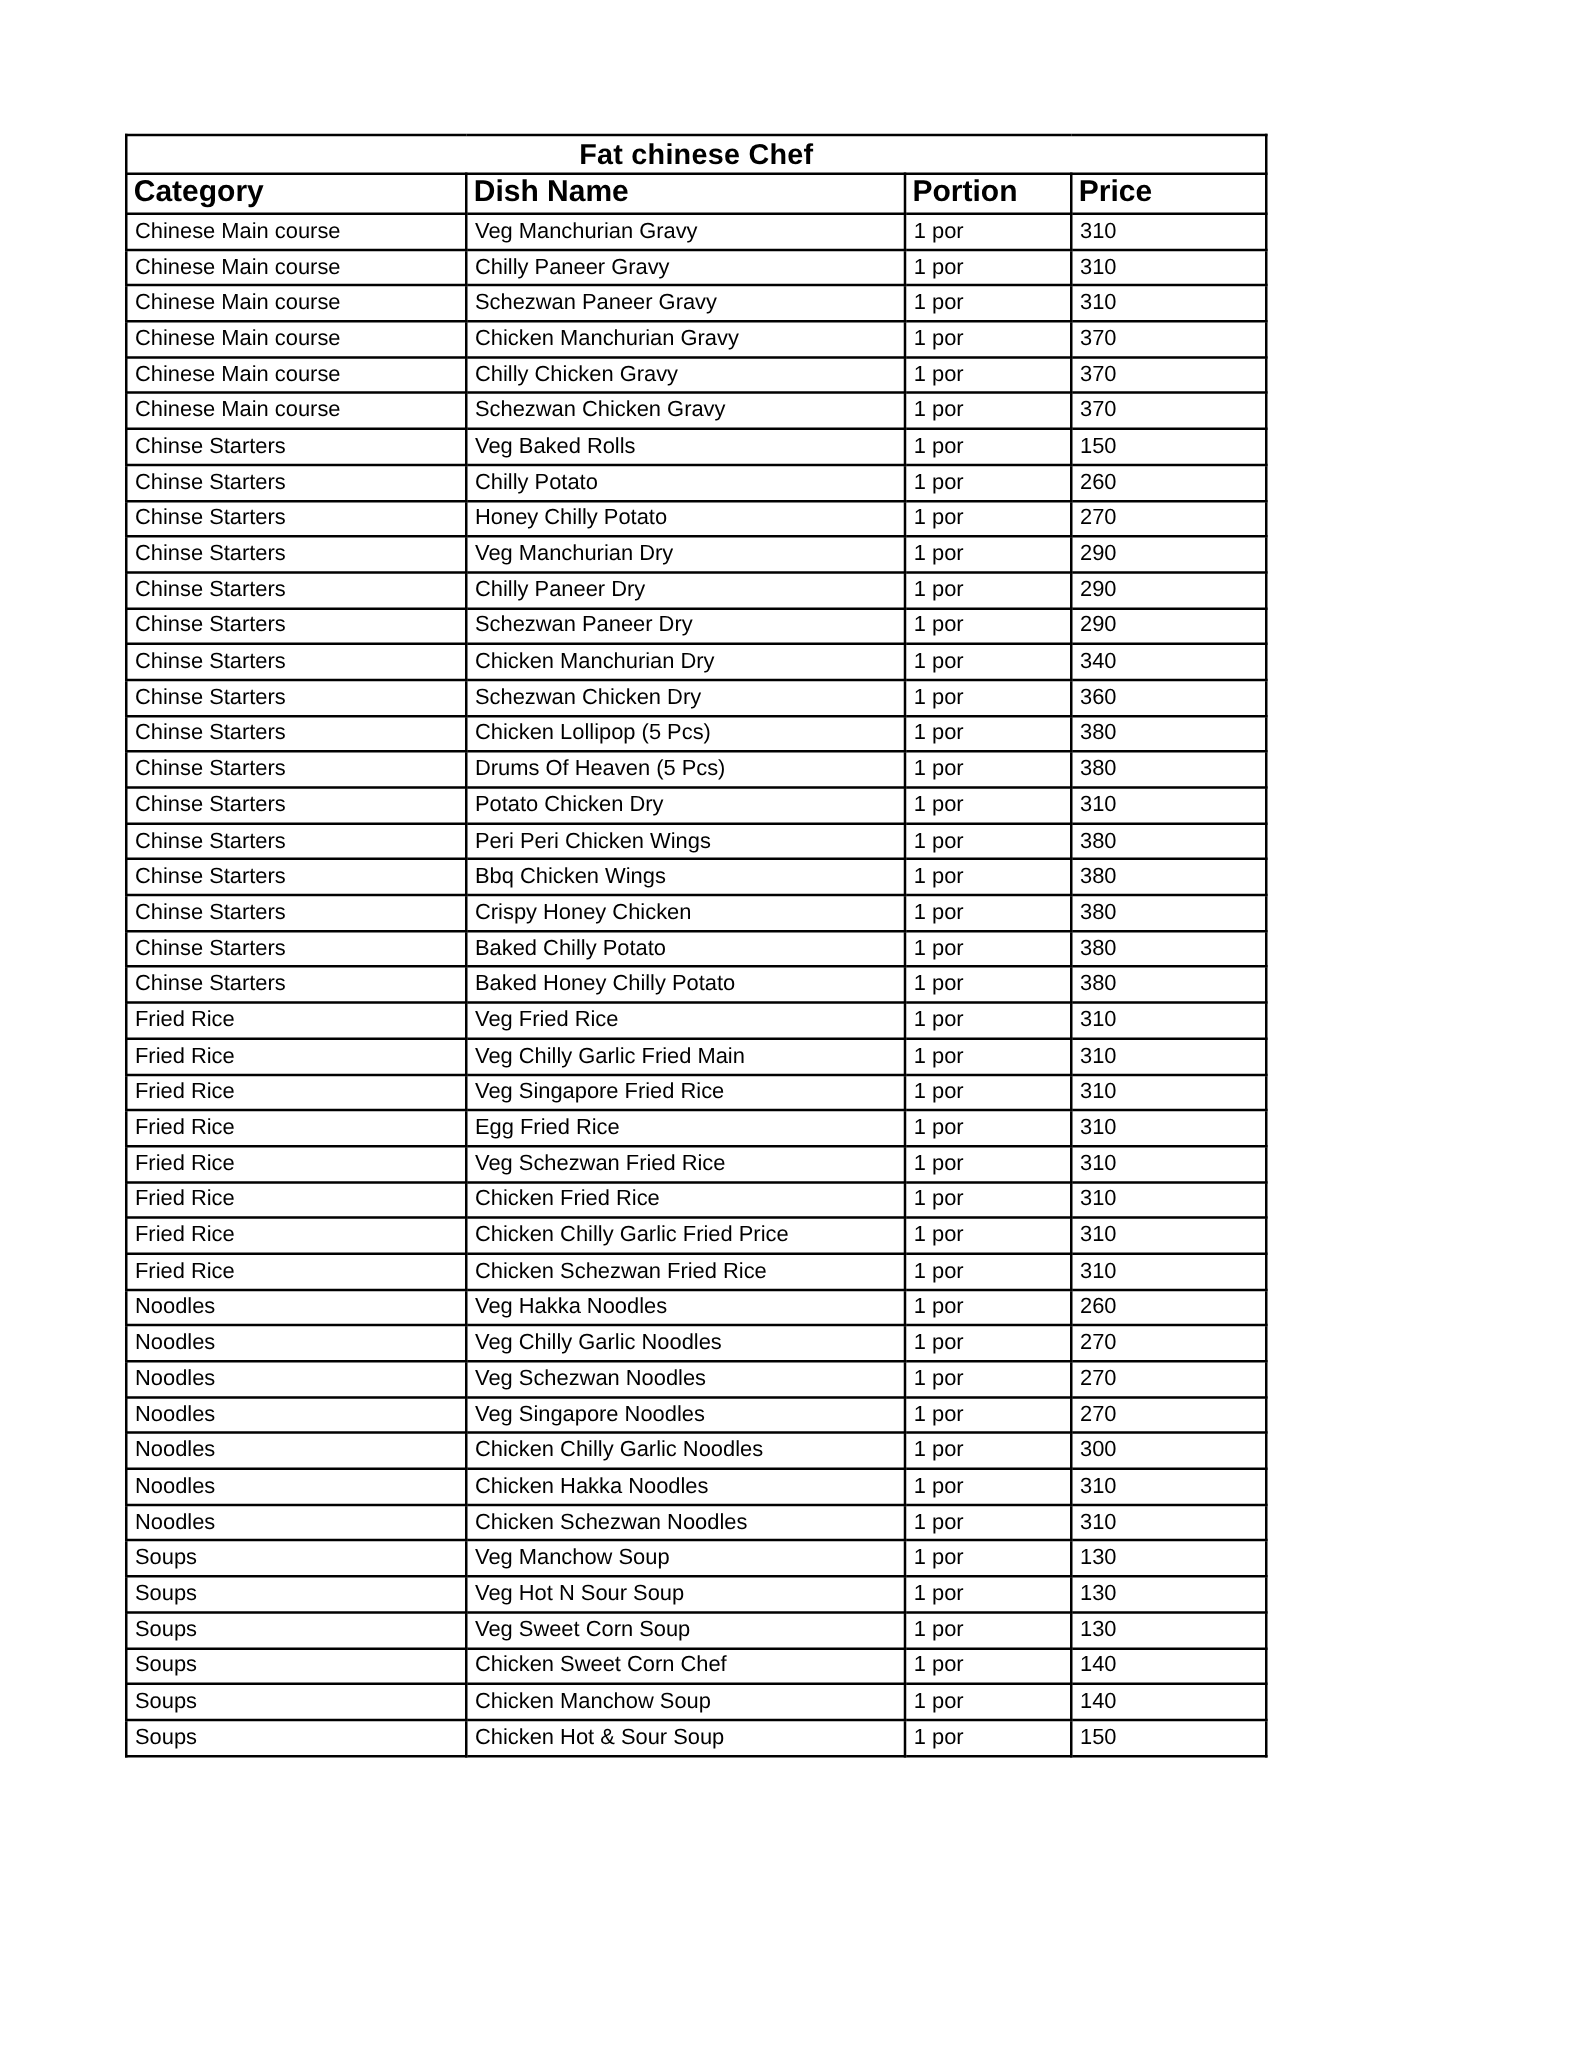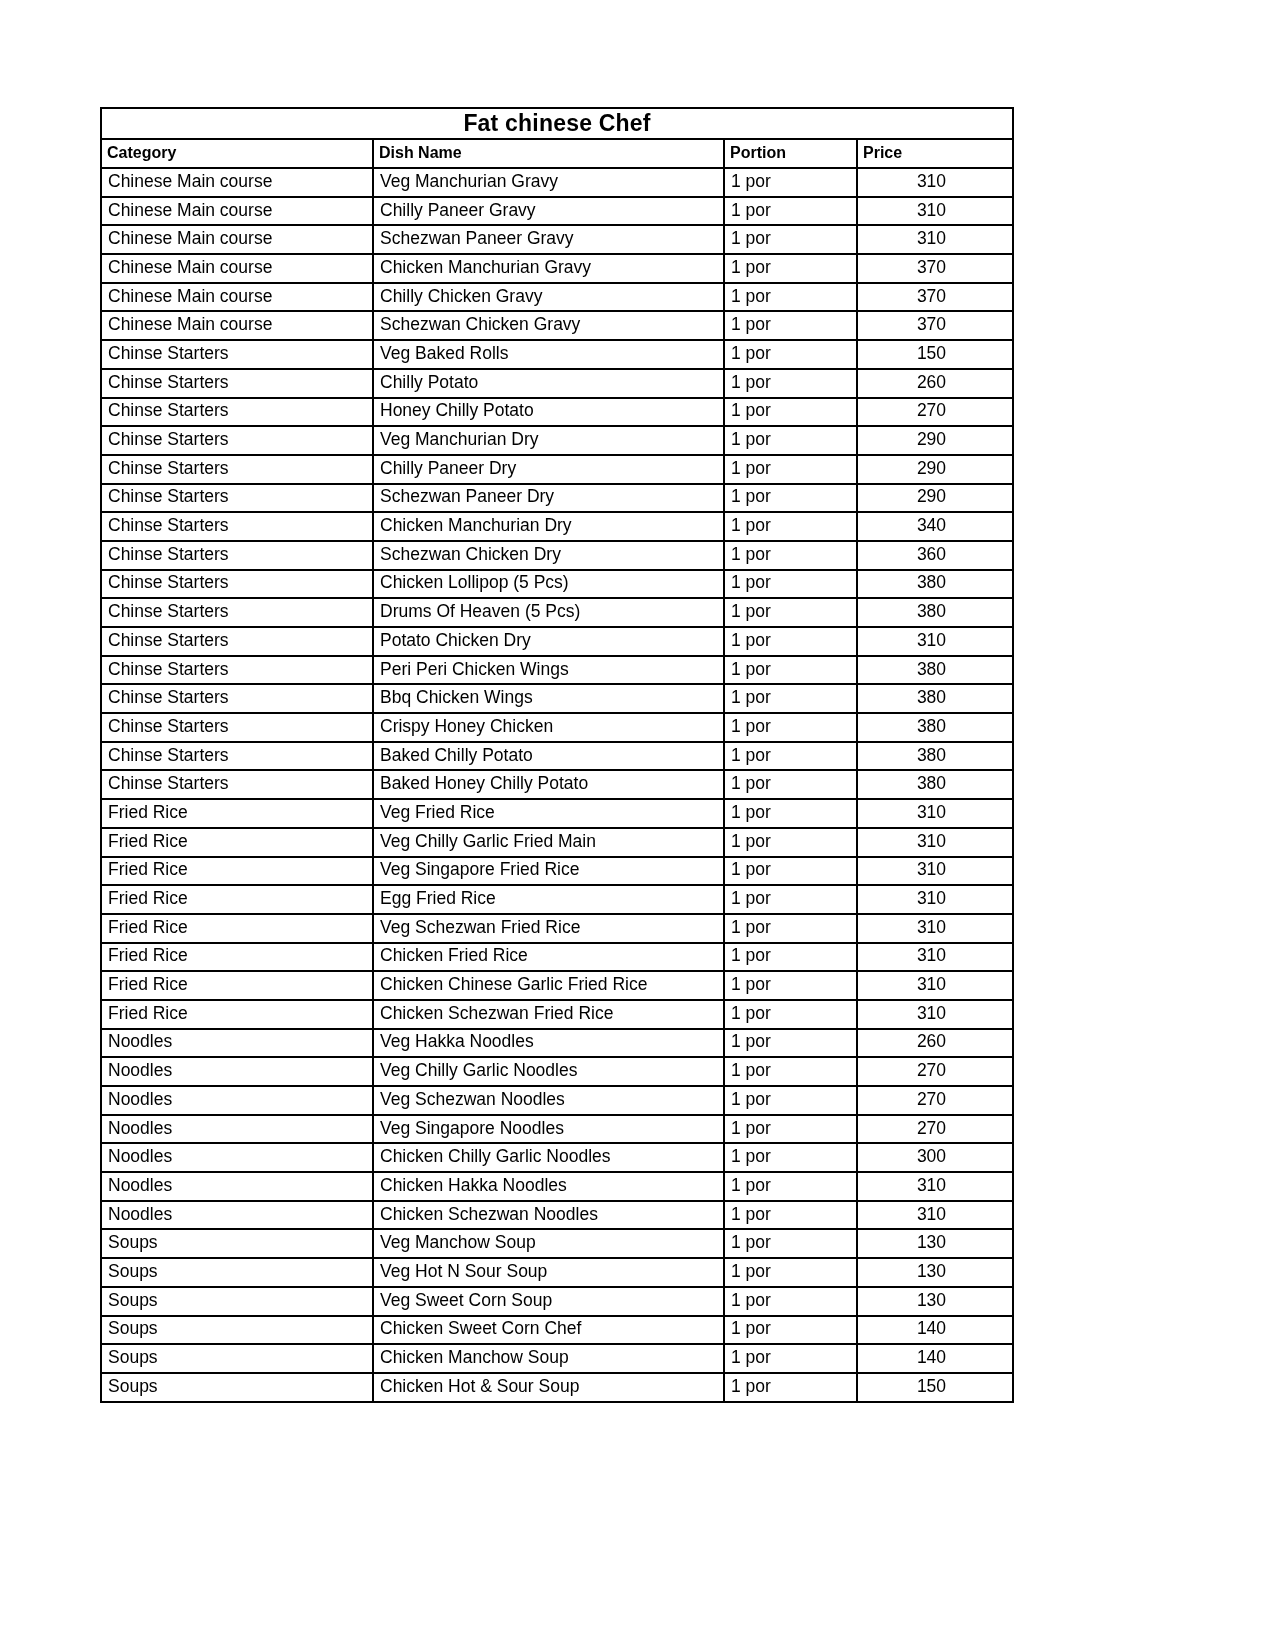--- a/index.html
+++ b/index.html
@@ -34,31 +34,31 @@
     height: 30px;
     text-align: center;
     font-weight: bold;
     font-size: 23px;
     letter-spacing: 0.2px;
   }
   th.col-header {
     height: 29px;
     text-align: left;
     font-weight: bold;
-    font-size: 16px;
+    font-size: 24px;
     padding: 0 0 2px 5px;
   }
   table.menu-table tbody td {
     height: 28.7px;
     font-size: 17.5px;
     font-weight: normal;
     padding: 0 2px 2px 6px;
   }
   table.menu-table tbody td.num {
-    text-align: center;
+    text-align: left;
     padding-right: 13px;
     margin-top: 19px;
   }
 </style>
 </head>
 <body>
 
 <table class="menu-table">
   <colgroup>
     <col style="width:272px">
@@ -241,21 +241,21 @@
         <td class="num">310</td>
       </tr>
       <tr>
         <td>Fried Rice</td>
         <td>Chicken Fried Rice</td>
         <td>1 por</td>
         <td class="num">310</td>
       </tr>
       <tr>
         <td>Fried Rice</td>
-        <td>Chicken Chinese Garlic Fried Rice</td>
+        <td>Chicken Chilly Garlic Fried Price</td>
         <td>1 por</td>
         <td class="num">310</td>
       </tr>
       <tr>
         <td>Fried Rice</td>
         <td>Chicken Schezwan Fried Rice</td>
         <td>1 por</td>
         <td class="num">310</td>
       </tr>
       <tr>

